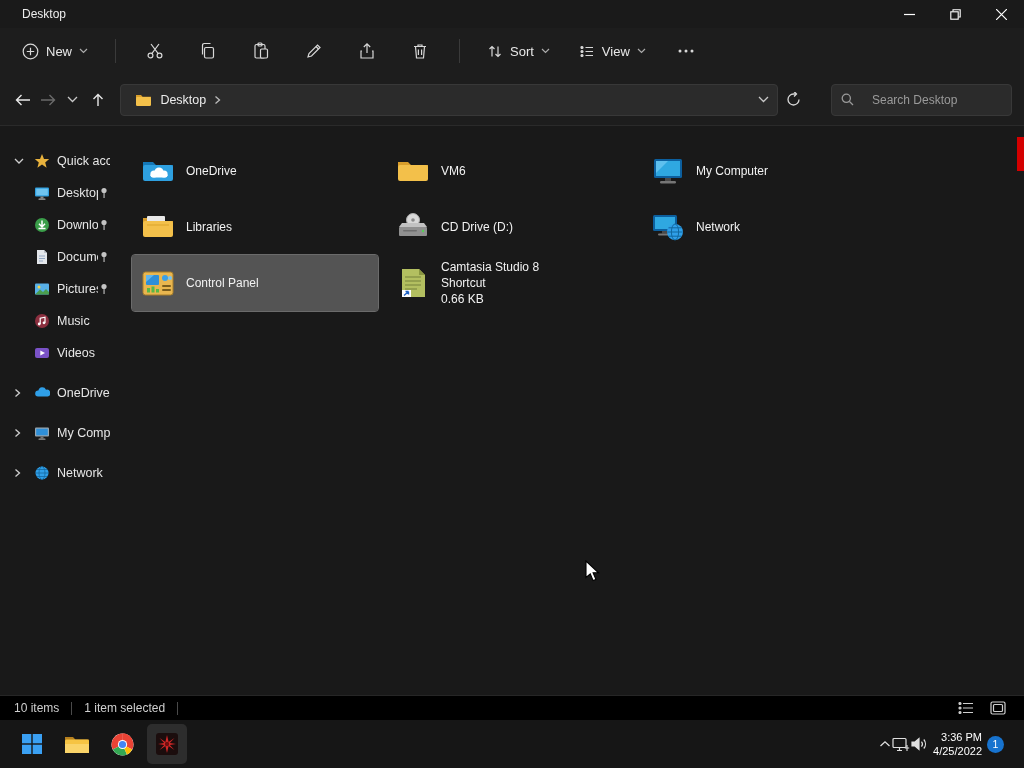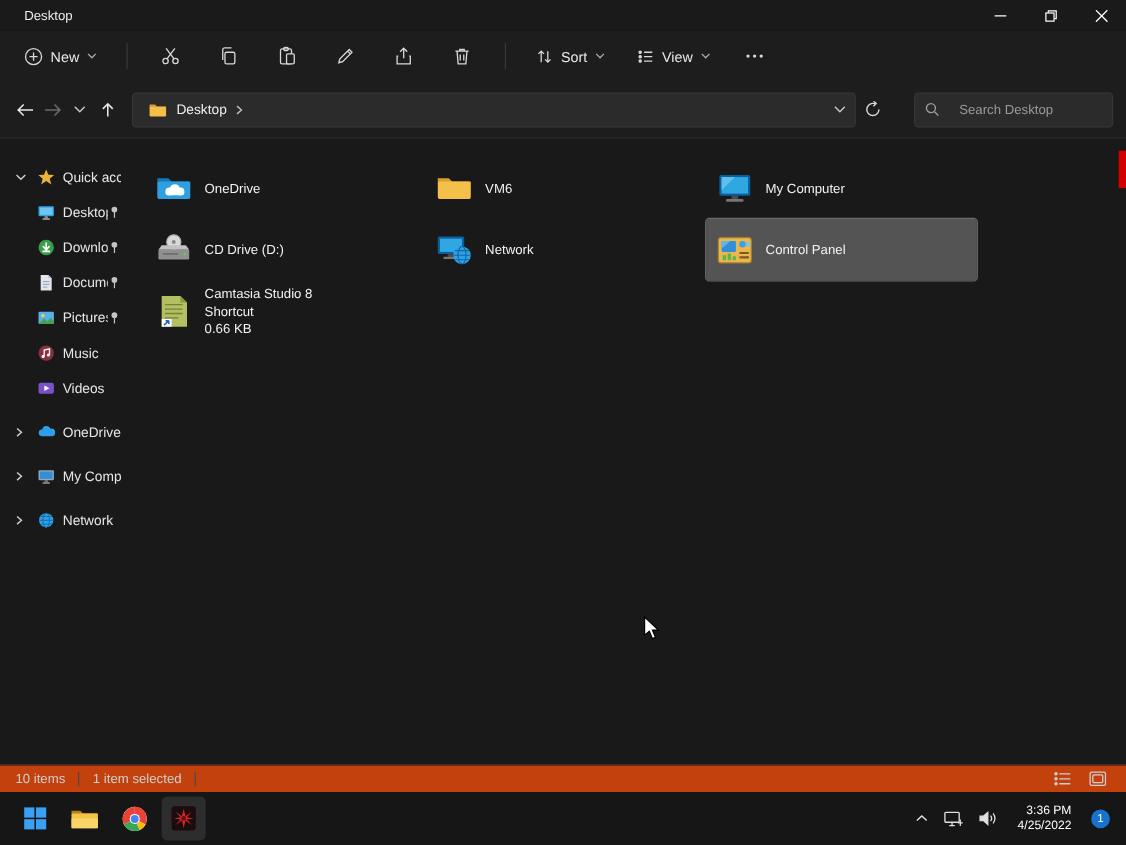--- a/index.html
+++ b/index.html
@@ -42,30 +42,30 @@
 
   .content { flex:1; padding:16px 0 0 14px; position:relative; }
   .grid { display:grid; grid-template-columns:repeat(3, 246px); column-gap:9px; grid-auto-rows:56px; }
   .cell { display:flex; align-items:center; gap:10px; padding:6px 8px; border-radius:3px; }
   .cell.selected { background:#545454; outline:1px solid #6b6b6b; }
   .cell .ico { width:36px; height:36px; flex:0 0 36px; }
   .cell .txt { font-size:12px; line-height:16px; color:#f2f2f2; }
   .c1r4 { grid-column:1; }
 
   
-  .statusbar { position:absolute; left:0; right:0; bottom:48px; height:25px; background:#c2410c; border-top:1px solid #262626; display:flex; align-items:center; padding:0 14px; font-size:12px; color:#cfcfcf; }
+  .statusbar { position:absolute; left:0; right:0; bottom:48px; height:25px; background:#000000; border-top:1px solid #262626; display:flex; align-items:center; padding:0 14px; font-size:12px; color:#cfcfcf; }
   .sb-div { width:1px; height:13px; background:#4a4a4a; margin:0 12px; }
   .sb-right { margin-left:auto; display:flex; align-items:center; gap:16px; padding-right:4px; }
 
   
   .taskbar { position:absolute; left:0; right:0; bottom:0; height:48px; background:#161616; display:flex; align-items:center; }
   .tb-apps { display:flex; align-items:center; gap:5px; margin-left:12px; }
   .app-btn { width:40px; height:40px; border-radius:5px; display:flex; align-items:center; justify-content:center; }
   .app-btn.active { background:#2d2d2d; }
-  .tray { margin-left:auto; display:flex; align-items:center; gap:14px; padding-right:15px;justify-content:flex-end; }
+  .tray { margin-left:auto; display:flex; align-items:center; gap:1px; padding-right:20px;justify-content:flex-end; }
   .clock { text-align:right; font-size:11px; line-height:1.3; color:#fff; margin-left:4px; }
   .badge { width:17px; height:17px; border-radius:50%; background:#1773cf; color:#fff; font-size:10.5px; display:flex; align-items:center; justify-content:center; margin-left:4px; }
 
   .red-strip { position:absolute; top:137px; right:0; width:7px; height:34px; background:#d40000; }
   .cursor { position:absolute; left:583px; top:560px; pointer-events:none; }
 </style>
 </head>
 <body>
 
 <div class="titlebar">
@@ -381,20 +381,31 @@
             <rect x="6" y="8" width="24" height="15" fill="#2fa8e1"></rect>
             <polygon points="6,8 18,8 6,20" fill="#5fc0ee"></polygon>
             <rect x="15" y="25" width="6" height="3" fill="#4a4a4a"></rect>
             <rect x="10" y="28" width="16" height="2.4" rx="1.2" fill="#767676"></rect>
           </svg>
         <div class="txt">
             <div>My Computer</div>
           </div>
       </div>
 
+      <div class="cell">
+        <svg class="ico" viewBox="0 0 36 36">
+            <path d="M3 9 h10 l3 3 h17 v2 H3z" fill="#d99e2b"></path>
+            <rect x="7" y="7" width="18" height="6" rx="1" fill="#e8e8e8"></rect>
+            <rect x="3" y="12" width="30" height="16" rx="2" fill="#f3c04a"></rect>
+            <rect x="7" y="15" width="22" height="2" fill="#e7b23a"></rect>
+          </svg>
+        <div class="txt">
+            <div>Libraries</div>
+          </div>
+      </div>
 
       <div class="cell">
         <svg class="ico" viewBox="0 0 36 36">
             <circle cx="18" cy="11" r="6.5" fill="#d9d9d9"></circle>
             <circle cx="18" cy="11" r="6.5" fill="none" stroke="#aeaeae"></circle>
             <circle cx="18" cy="11" r="1.8" fill="#8a8a8a"></circle>
             <path d="M4 18 l3-4 h22 l3 4z" fill="#c2c2c2"></path>
             <rect x="4" y="18" width="28" height="9" rx="1" fill="#909090"></rect>
             <rect x="8" y="21" width="14" height="1.6" rx="0.8" fill="#6e6e6e"></rect>
             <circle cx="28" cy="22" r="1.2" fill="#57d057"></circle>

